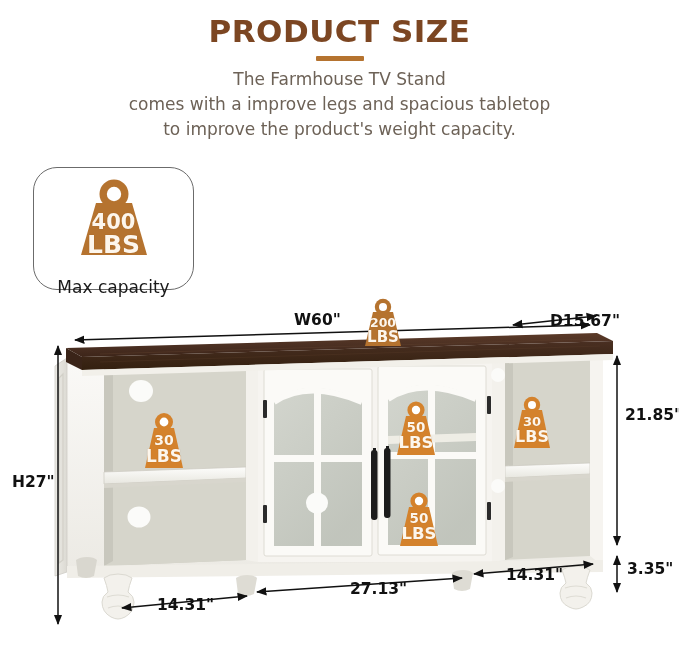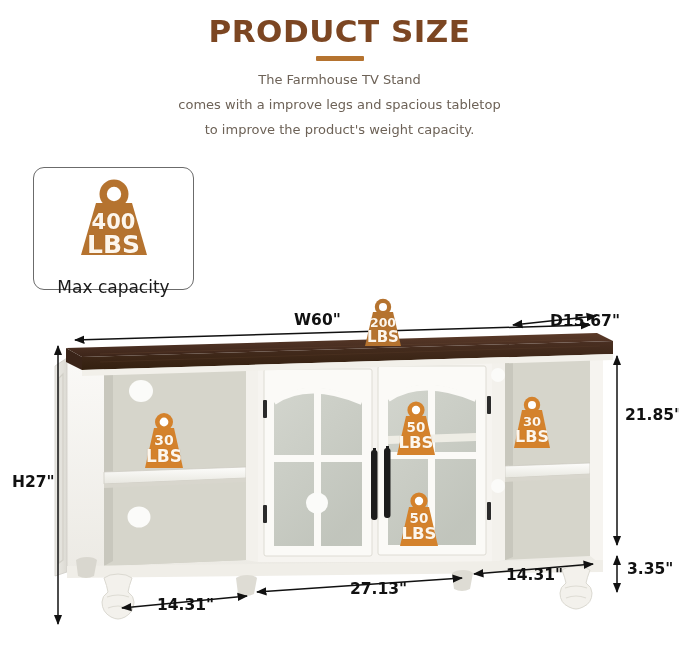--- a/index.html
+++ b/index.html
@@ -15,28 +15,28 @@
   .hdr { position: absolute; left: 0; top: 0; width: 679px; text-align: center; }
   .title {
     font-size: 31px; font-weight: bold; color: #7c4622;
     letter-spacing: 0.5px; line-height: 36px; padding-top: 13px;
   }
   .divider {
     width: 48px; height: 5px; background: #b5732f;
     margin: 7px auto 6px auto; border-radius: 1px;
   }
   .subtitle {
-    font-size: 13px; color: #6d6257; line-height: 25px; font-weight: 400;
+    font-size: 17px; color: #6d6257; line-height: 25px; font-weight: 400;
   }
 
   
   .maxcard {
     position: absolute; left: 33px; top: 167px;
     width: 161px; height: 123px;
-    border: 1.6px solid #6b6b6b; border-radius: 11px;
+    border: 1.6px solid #6b6b6b; border-radius: 24px;
     background: #fff;
     display: flex; flex-direction: column; align-items: center;
     justify-content: flex-start; padding-top: 9px;
   }
   .maxcard .wlabel { font-size: 17px; color: #1a1a1a; margin-top: 18px; }
 
   
   .wicon { position: relative; display: block; }
   .wicon svg { display: block; overflow: visible; }
   .wicon .wtxt {

